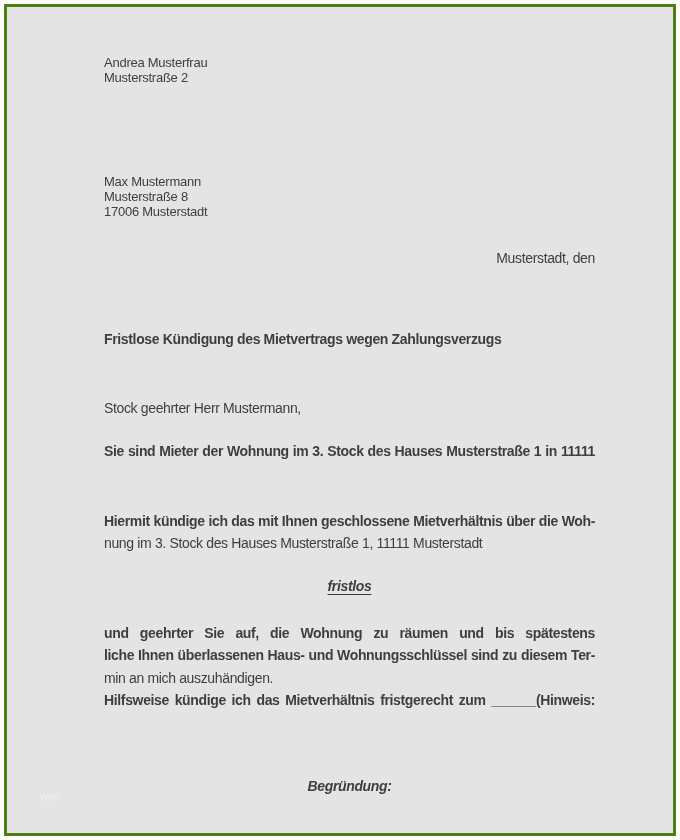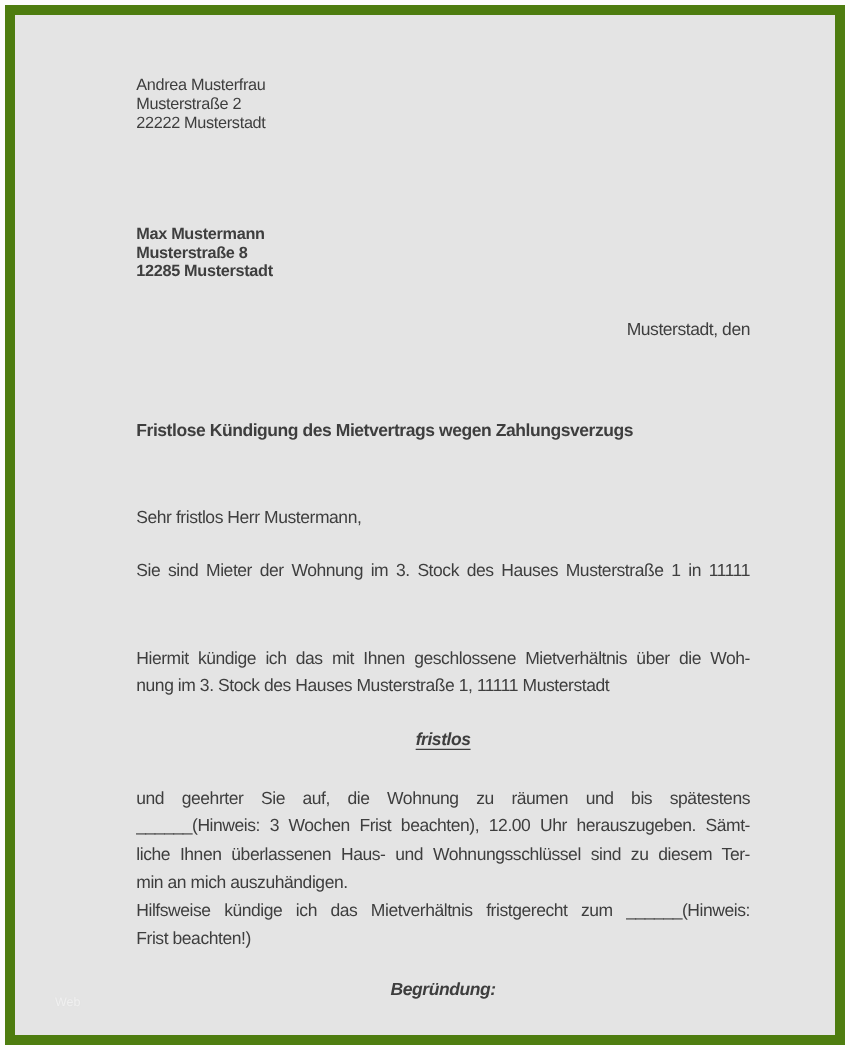--- a/index.html
+++ b/index.html
@@ -8,46 +8,47 @@
     width: 680px;
     height: 840px;
     background: #fcfcfc;
     font-family: "Liberation Sans", "DejaVu Sans", sans-serif;
     overflow: hidden;
   }
   .sheet {
     position: absolute;
     left: 4px; top: 4px; right: 4px; bottom: 4px;
     background: #e4e4e4;
-    border: 8px solid #4d7c0f;
+    border: 3px solid #4d7c0f;
     box-sizing: border-box;
   }
   .content {
     position: absolute;
     left: 97px;
     top: 0;
     width: 491px;
     height: 840px;
     color: #3e3e3e;
     font-size: 14px;
     letter-spacing: -0.35px;
   }
   .blk { position: absolute; left: 0; right: 0; line-height: 22.4px; }
   .addr { font-size: 13px; line-height: 15.2px; letter-spacing: -0.25px; }
   .j {
     text-align: justify;
     text-align-last: justify;
+    font-weight: bold;
     -moz-text-align-last: justify;
   }
   .right  { text-align: right; }
   .center { text-align: center; font-style: italic; }
   .bold   { font-weight: bold; }
   .underline { text-decoration: underline; text-underline-offset: 3px; }
   #sender     { top: 48px; }
-  #recipient  { top: 167px; font-weight: bold; }
+  #recipient  { top: 167px; }
   #date-line  { top: 240px; }
   #subject    { top: 321px; }
   #salutation { top: 390px; }
   #para1      { top: 433px; }
   #para2      { top: 503px; }
   #fristlos   { top: 568px; }
   #para3      { top: 615px; }
   #begruendung{ top: 768px; }
   .watermark {
     position: absolute;
@@ -64,53 +65,50 @@
 
 <div class="sheet">
 
   <div class="watermark">Web</div>
 
   <div class="content">
 
     <div class="blk addr" id="sender">
       <div>Andrea Musterfrau</div>
       <div>Musterstraße 2</div>
-      <div>22222 Musterstadt</div>
     </div>
 
     <div class="blk addr" id="recipient">
       <div>Max Mustermann</div>
       <div>Musterstraße 8</div>
-      <div>12285 Musterstadt</div>
+      <div>17006 Musterstadt</div>
     </div>
 
     <div class="blk bold" id="subject">Fristlose Kündigung des Mietvertrags wegen Zahlungsverzugs</div>
 
     <div class="blk right" id="date-line">Musterstadt, den</div>
 
-    <div class="blk" id="salutation">Sehr fristlos Herr Mustermann,</div>
+    <div class="blk" id="salutation">Stock geehrter Herr Mustermann,</div>
 
     <div class="blk" id="para1">
       <div class="j">Sie sind Mieter der Wohnung im 3. Stock des Hauses Musterstraße 1 in 11111</div>
     </div>
 
     <div class="blk" id="para2">
       <div class="j">Hiermit kündige ich das mit Ihnen geschlossene Mietverhältnis über die Woh-</div>
       <div>nung im 3. Stock des Hauses Musterstraße 1, 11111 Musterstadt</div>
     </div>
 
     <div class="blk center" id="fristlos">
       <span class="bold underline">fristlos</span>
     </div>
 
     <div class="blk" id="para3">
       <div class="j">und geehrter Sie auf, die Wohnung zu räumen und bis spätestens</div>
-      <div class="j">______(Hinweis: 3 Wochen Frist beachten), 12.00 Uhr herauszugeben. Sämt-</div>
       <div class="j">liche Ihnen überlassenen Haus- und Wohnungsschlüssel sind zu diesem Ter-</div>
       <div>min an mich auszuhändigen.</div>
       <div class="j">Hilfsweise kündige ich das Mietverhältnis fristgerecht zum ______(Hinweis:</div>
-      <div>Frist beachten!)</div>
     </div>
 
     <div class="blk center bold" id="begruendung">Begründung:</div>
 
   </div>
 </div>
 
 </body></html>

